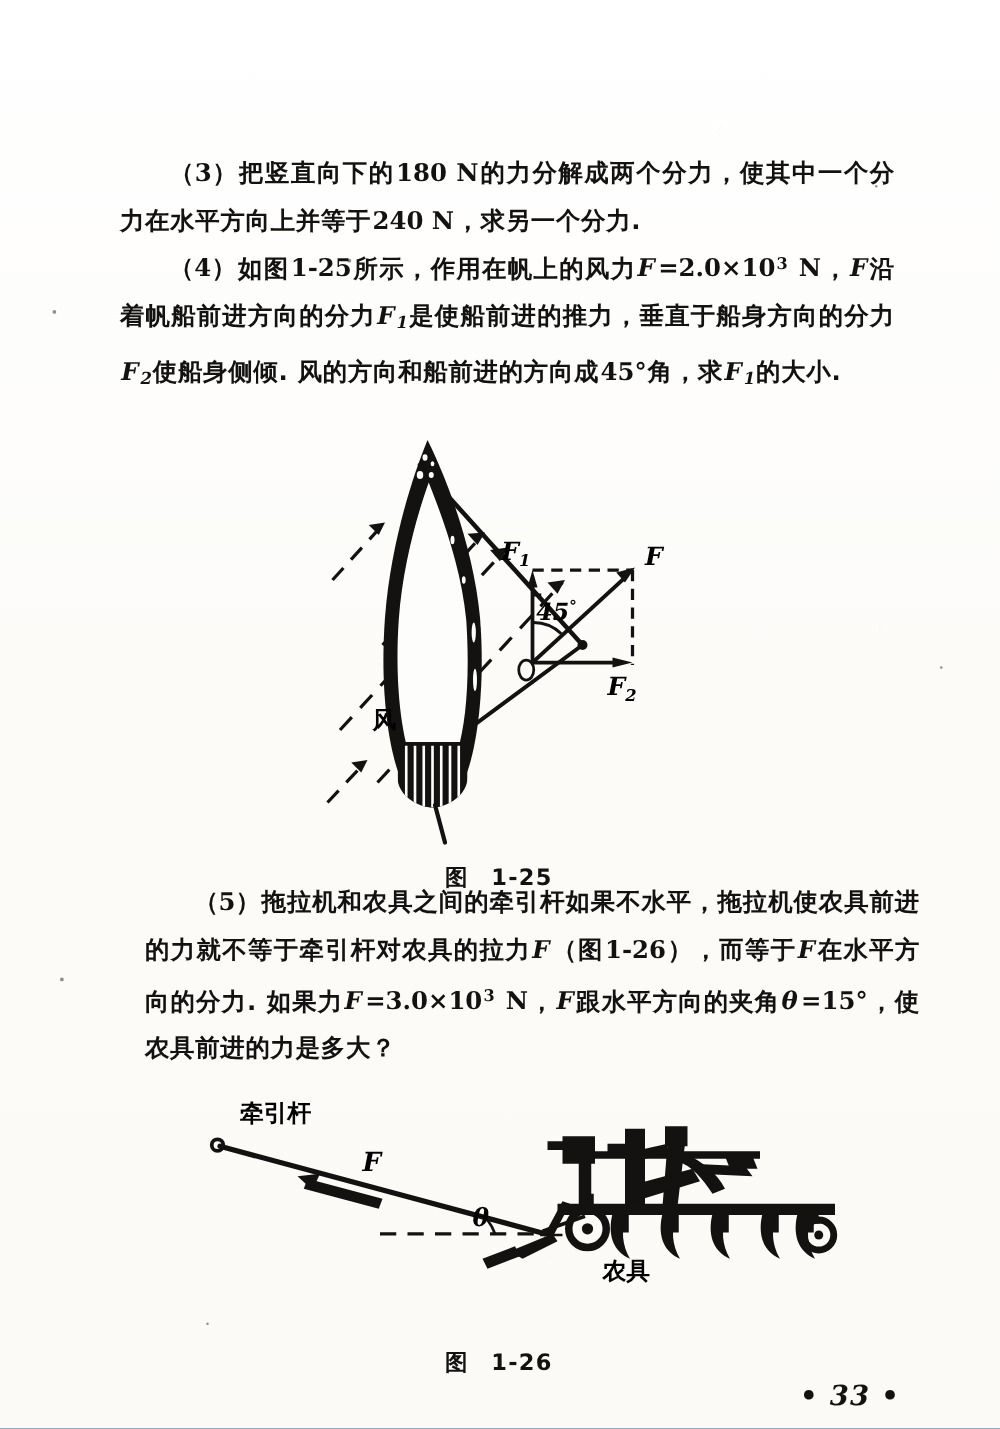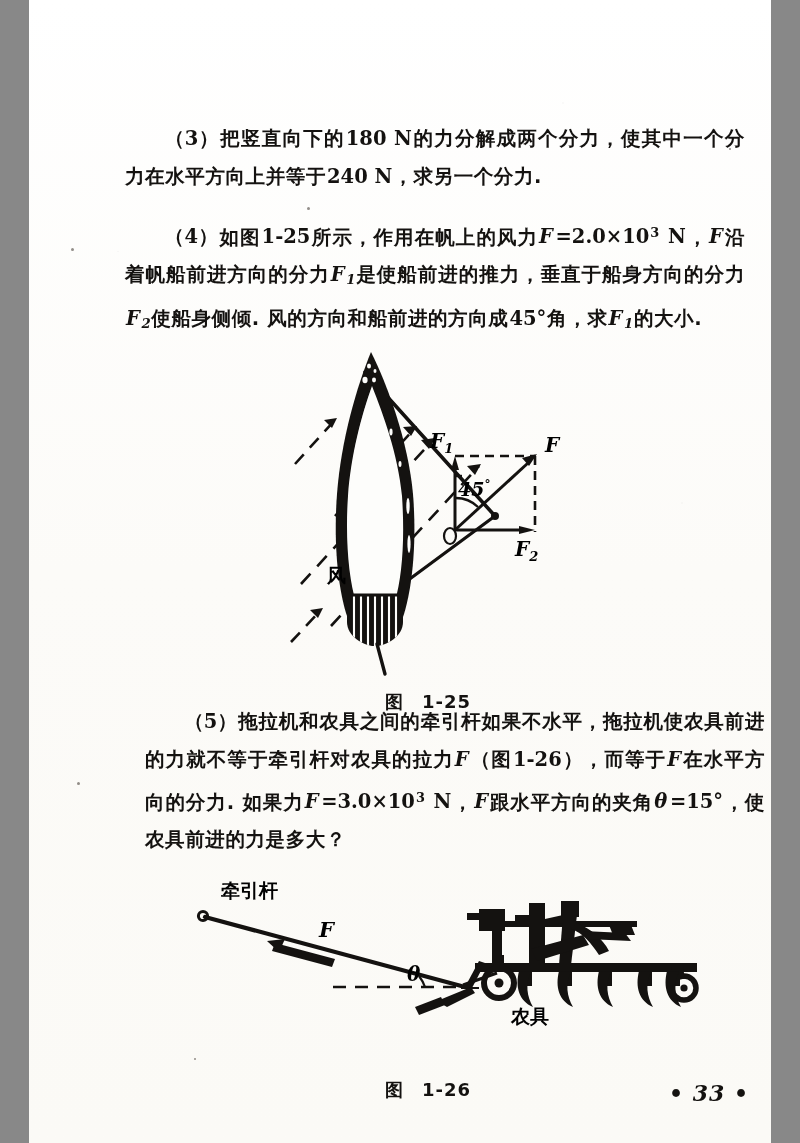--- a/index.html
+++ b/index.html
@@ -3,21 +3,21 @@
 <meta charset="utf-8">
 <title>Physics Textbook Page 33</title>
 <style>
   html, body {
     margin: 0;
     padding: 0;
     background: #888;
   }
   #page {
     position: relative;
-    width: 742px;
+    width: 800px;
     height: 1143px;
     margin: 0 auto;
     background: #0369a1;
     overflow: hidden;
     font-family: "DejaVu Sans", sans-serif;
     color: #15110e;
   }
   
   #paper-grain {
     position: absolute;
@@ -128,21 +128,21 @@
   <div class="speck" style="left:278px; top:207px; width:3px; height:3px;"></div>
   <div class="speck" style="left:48px;  top:782px; width:3px; height:3px;"></div>
   <div class="speck" style="left:752px; top:533px; width:2px; height:2px;"></div>
   <div class="speck" style="left:165px; top:1058px; width:2px; height:2px;"></div>
   <div class="speck" style="left:700px; top:148px; width:2px; height:2px;"></div>
 
   <div class="textblock" style="top:100px;">
     <p class="para" id="p3"><span class="ind"></span><span class="num">（3）</span><span>把竖直向下的</span><span class="num">180 N</span><span>的力分解成两个分力，使其中一个分力在水平方向上并等于</span><span class="num">240 N</span><span>，求另一个分力.</span></p>
   </div>
 
-  <div class="textblock" style="top:194px;">
+  <div class="textblock" style="top:173px;">
     <p class="para" id="p4"><span class="ind"></span><span class="num">（4）</span><span>如图</span><span class="num">1-25</span><span>所示，作用在帆上的风力</span><span class="ital">F</span><span class="num">=2.0×10</span><span class="sup">3</span><span class="num"> N</span><span>，</span><span class="ital">F</span><span>沿着帆船前进方向的分力</span><span class="ital">F</span><span class="sub">1</span><span>是使船前进的推力，垂直于船身方向的分力</span><span class="ital">F</span><span class="sub">2</span><span>使船身侧倾. 风的方向和船前进的方向成</span><span class="num">45°</span><span>角，求</span><span class="ital">F</span><span class="sub">1</span><span>的大小.</span></p>
   </div>
 
   <div class="figure" style="left:278px; top:344px; width:260px; height:300px;">
     <svg width="260" height="300" viewBox="0 0 260 300">
       <defs>
         <clipPath id="sternClip">
           <path d="M40,278 C40,292 56,302 68,302 C80,302 96,292 96,278 L96,252 L40,252 Z"></path>
         </clipPath>
       </defs>
@@ -344,15 +344,15 @@
       <text class="vlabel" x="140" y="62" font-size="21">F</text>
       <text class="vlabel" x="228" y="106" font-size="20">θ</text>
       <text class="cnlabel" x="332" y="148" font-size="19">农具</text>
     </svg>
   </div>
 
   <div class="fig-caption" style="left:356px; top:1034px;">
     <span>图</span><span class="gap"></span><span>1-26</span>
   </div>
 
-  <div class="pagenum" style="left:640px; top:1080px;text-align:right;">• 33 •</div>
+  <div class="pagenum" style="left:640px; top:1104px;text-align:right;">• 33 •</div>
 
 </div>
 
 </body></html>

